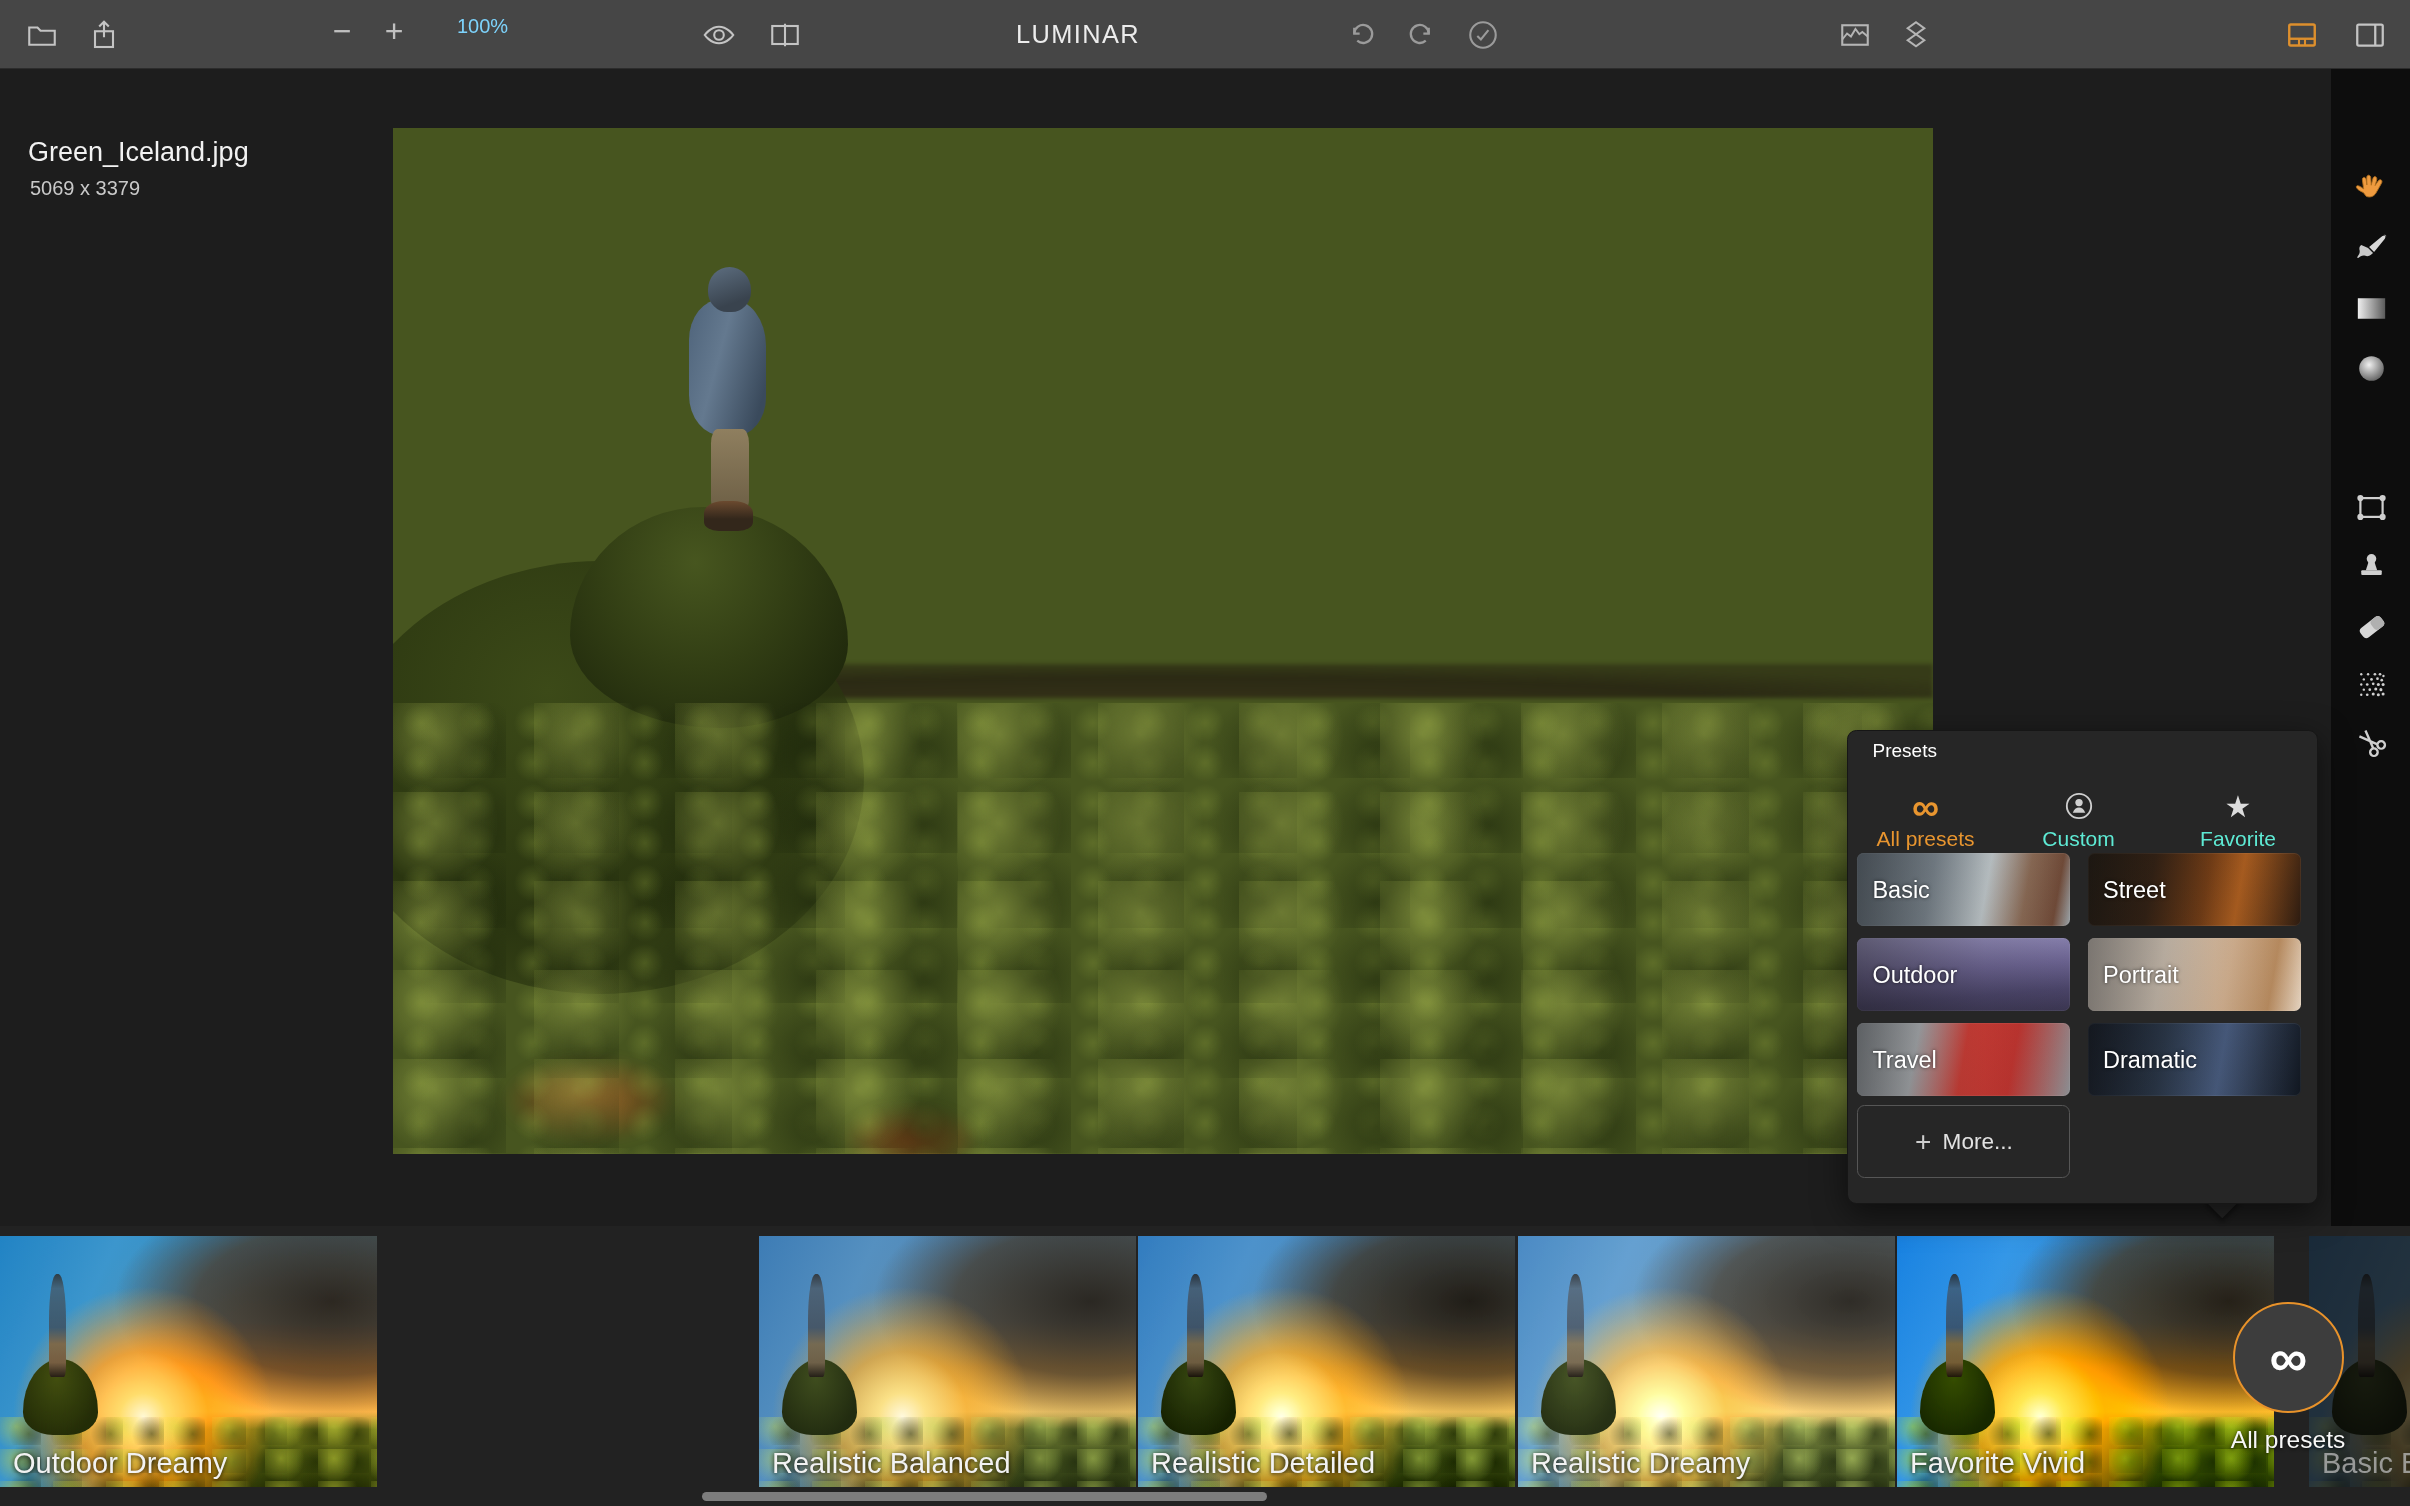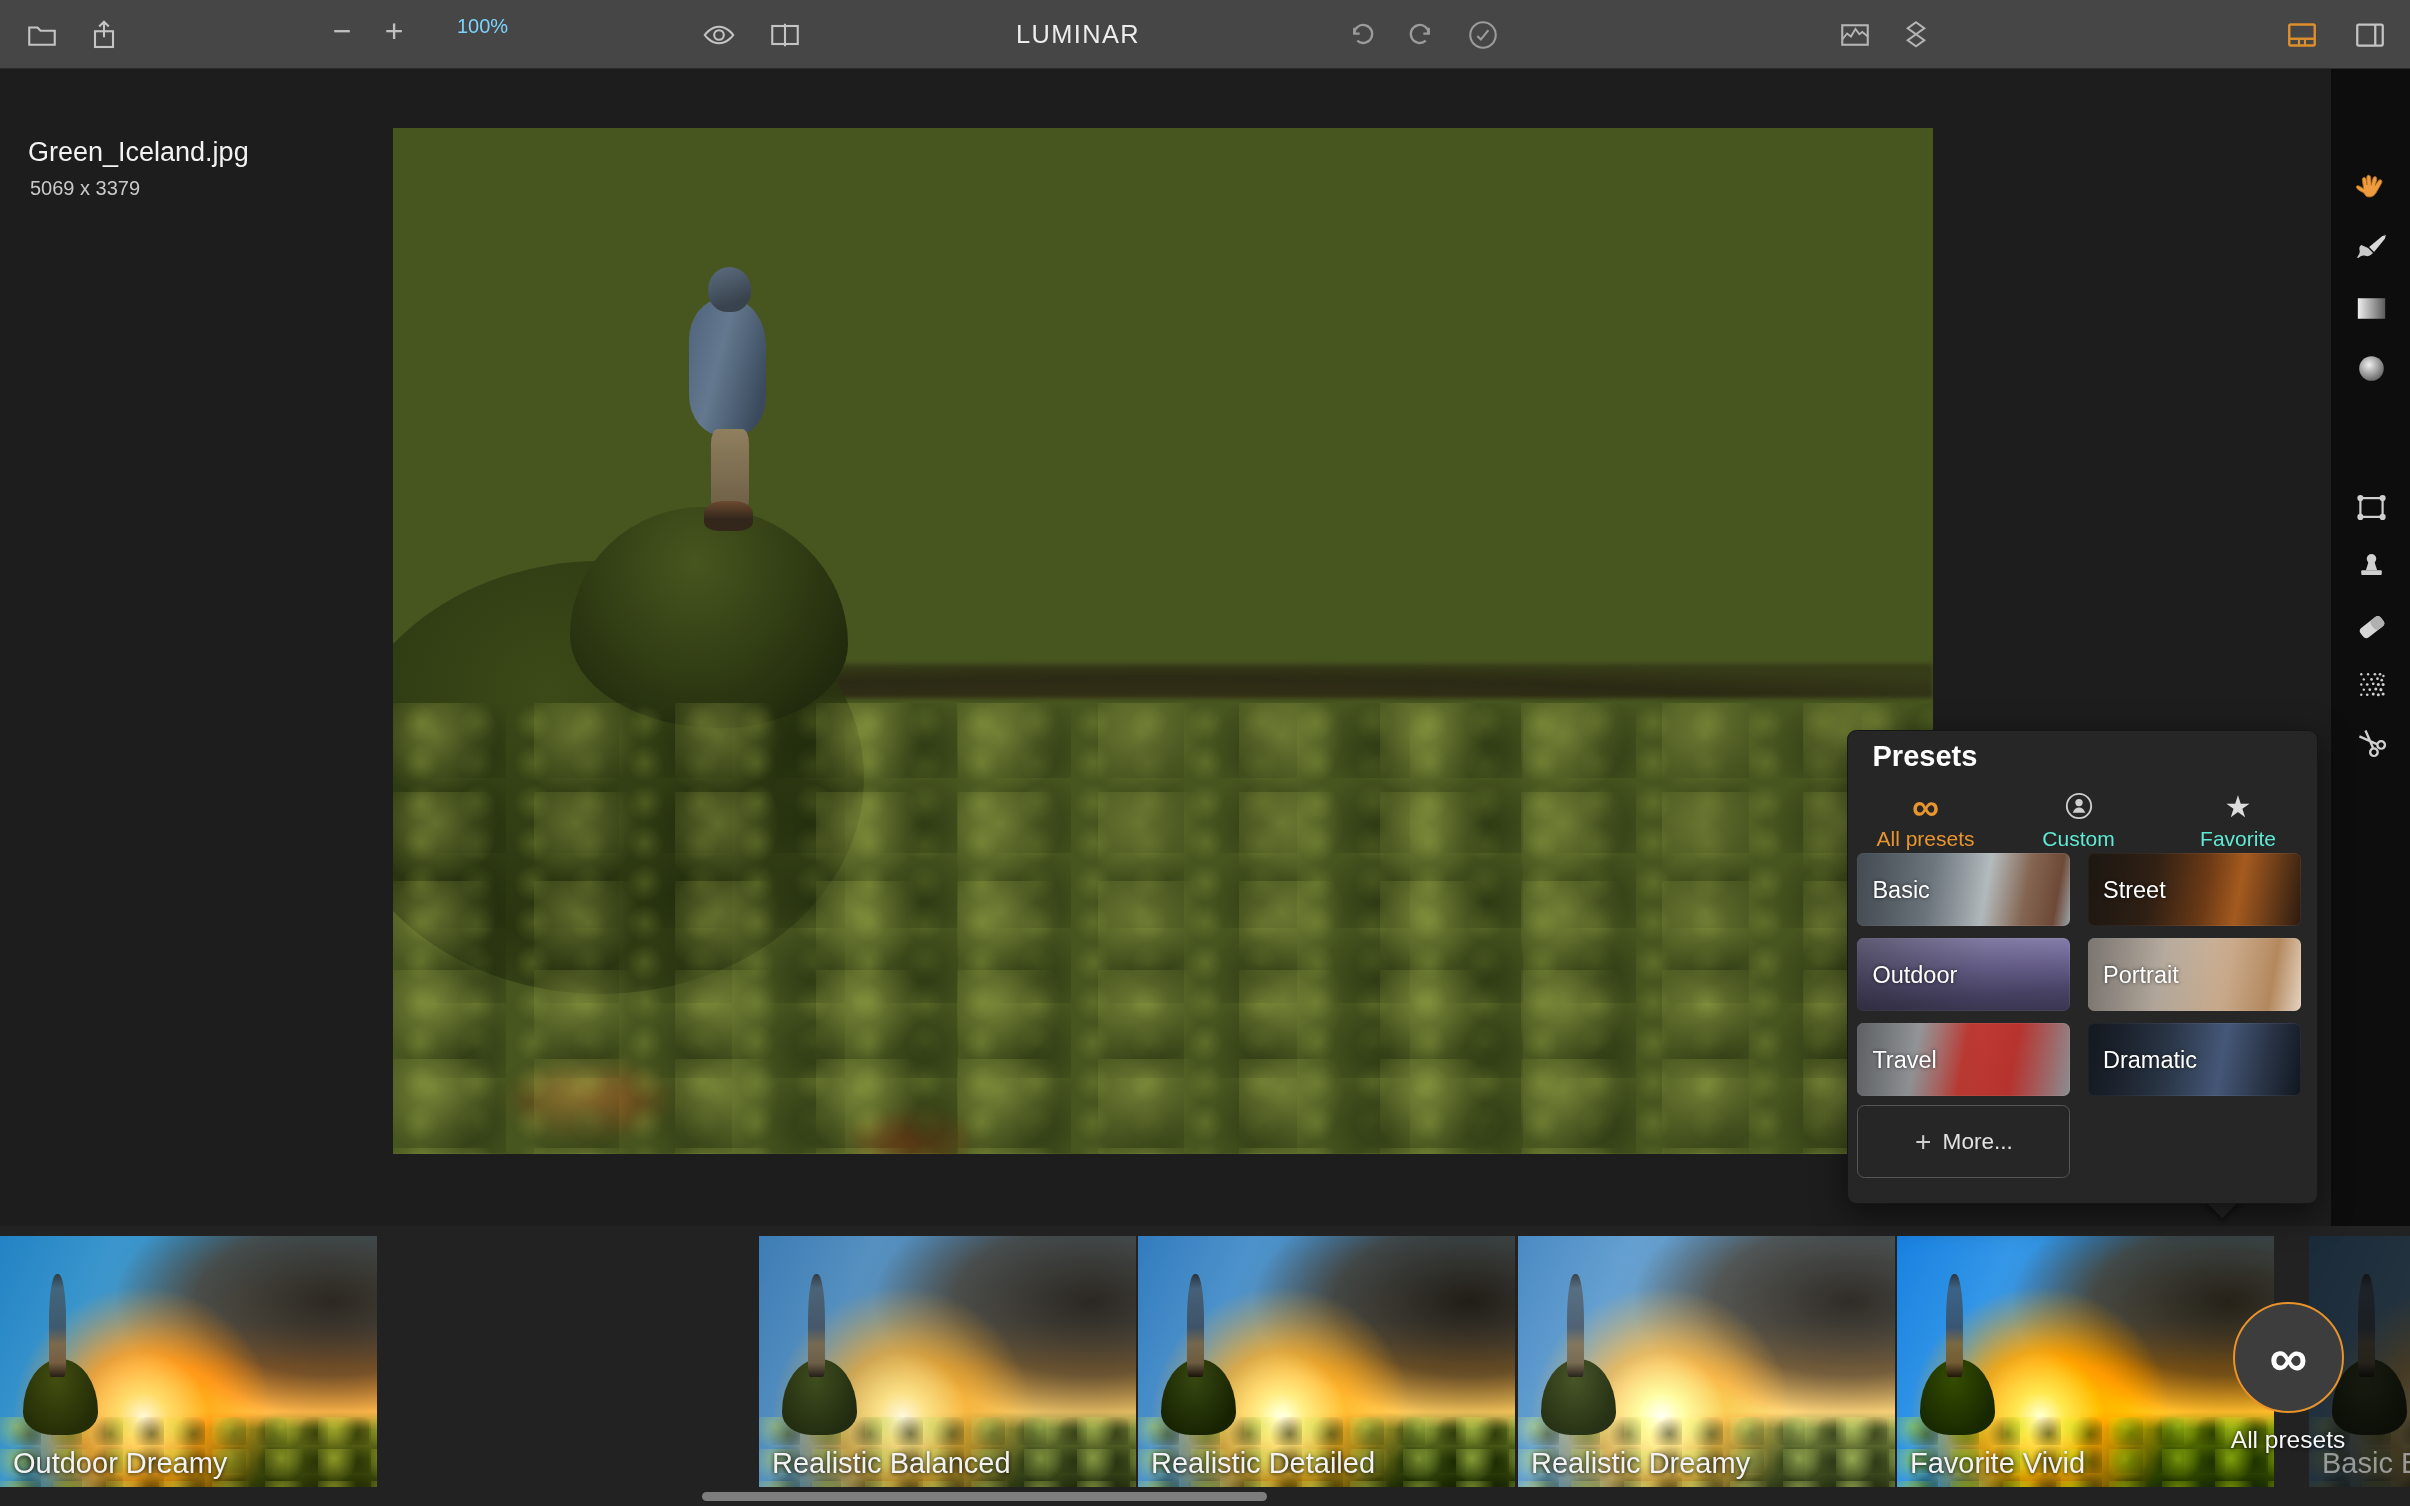--- a/index.html
+++ b/index.html
@@ -69,21 +69,21 @@
           align-items:center; justify-content:center; }
   .tool svg { width:41px; height:41px; }
 
   
   #panel { position:absolute; left:1847px; top:730px; width:471px; height:474px;
            background:#262626; border:0.9px solid #161616; border-radius:9.4px;
            box-shadow:0 9.4px 32px rgba(0,0,0,.55); z-index:30; }
   #panel-tail { position:absolute; left:2210px; top:1188px; width:24.5px; height:24.5px;
            background:#262626; transform:rotate(45deg); z-index:29;
            box-shadow:2.8px 2.8px 5.6px rgba(0,0,0,.4); }
-  #panel-title { position:absolute; left:24.5px; top:9.4px; color:#ffffff; font-size:29px; font-weight:700; }
+  #panel-title { position:absolute; left:24.5px; top:9.4px; color:#ffffff; font-size:19px; font-weight:400; }
   .ptab { position:absolute; top:52px; height:68px; text-align:center; }
   .ptab .ticon { height:40px; display:flex; align-items:flex-end; justify-content:center; }
   .ptab .tlabel { font-size:21px; margin-top:3.8px; }
   .ptab.active .tlabel { color:#e8952f; }
   .ptab .tlabel { color:#5eead4; }
   .inf-glyph { font-size:38px; line-height:32px; font-weight:bold; color:#e8952f; }
   .star-glyph { font-size:30px; line-height:32px; color:#dcdcdc; }
   .tile { position:absolute; width:213px; height:73px; border-radius:6.6px; overflow:hidden;
           box-shadow:inset 0 0 0 0.9px rgba(255,255,255,.07); }
   .tile .shade { position:absolute; inset:0; background:linear-gradient(90deg, rgba(20,20,20,.45) 0%, rgba(20,20,20,.1) 60%, rgba(20,20,20,0) 100%); }

